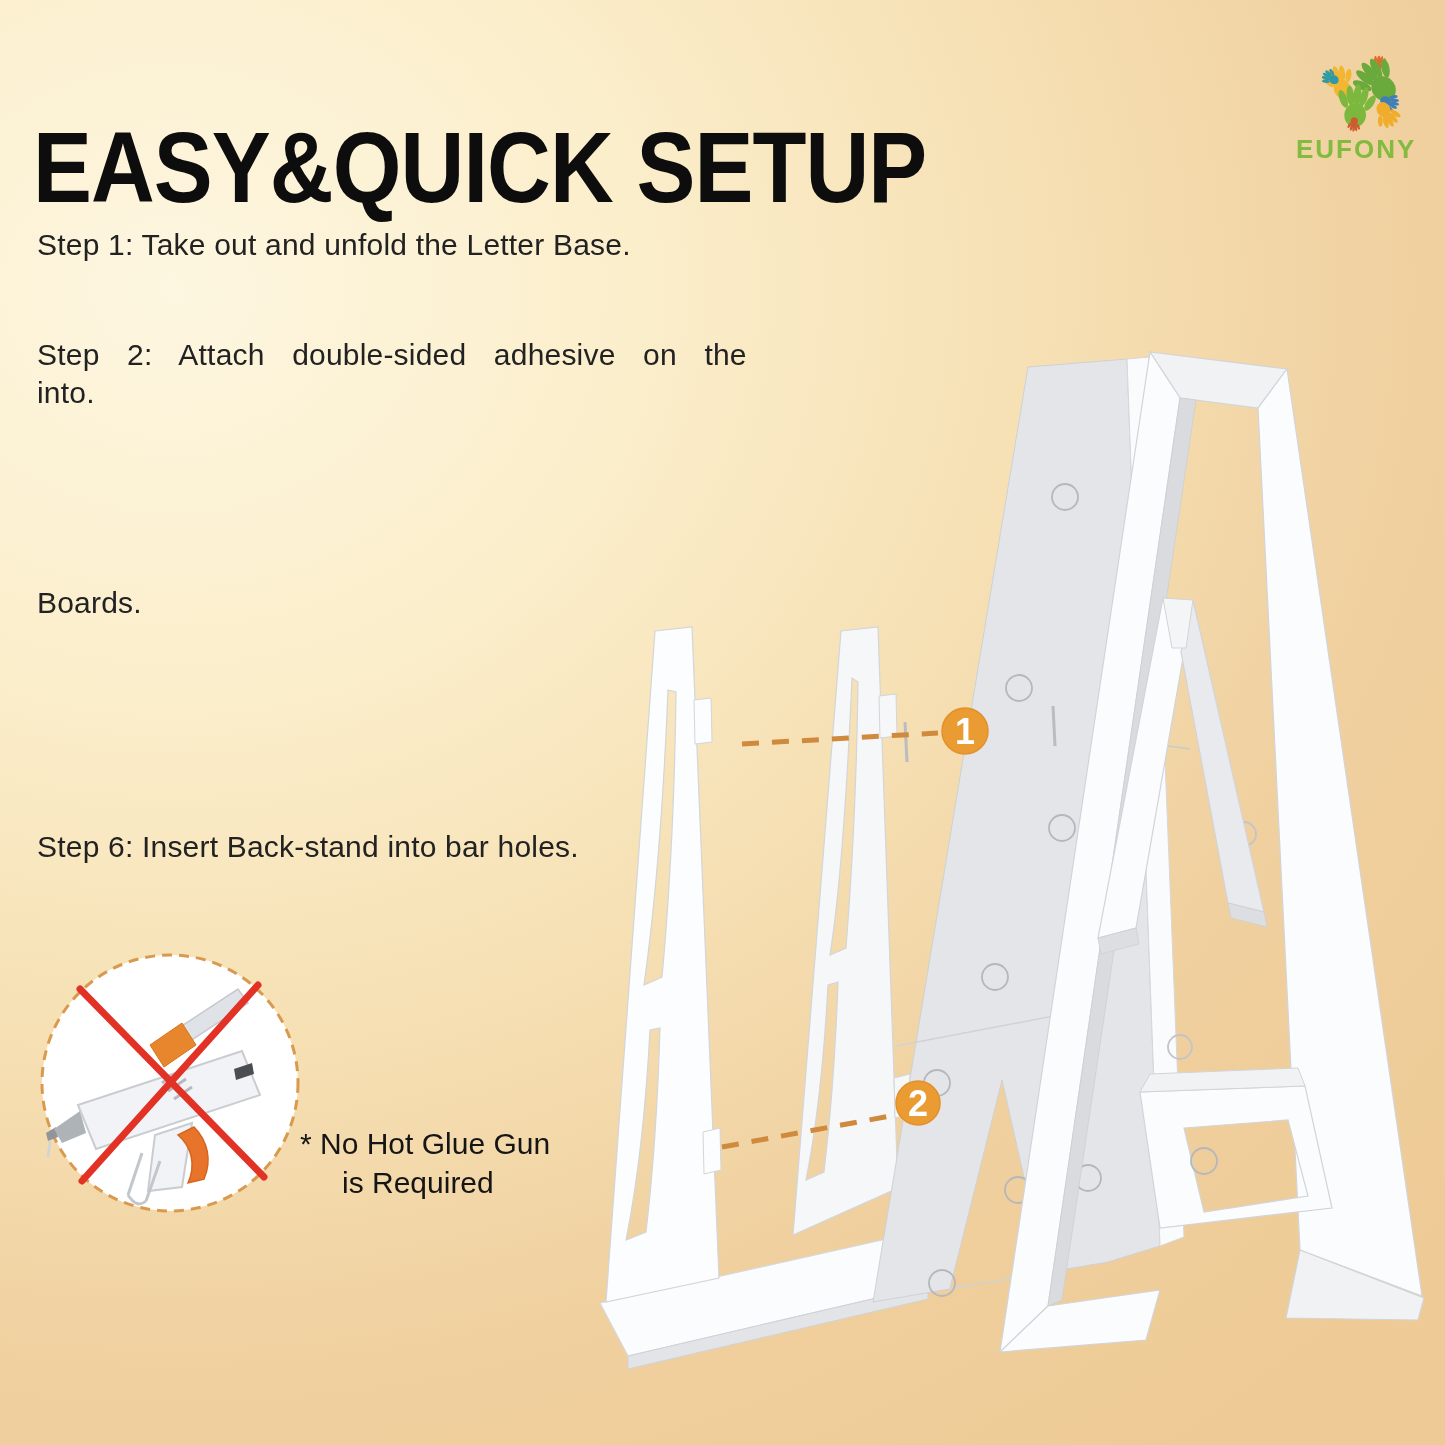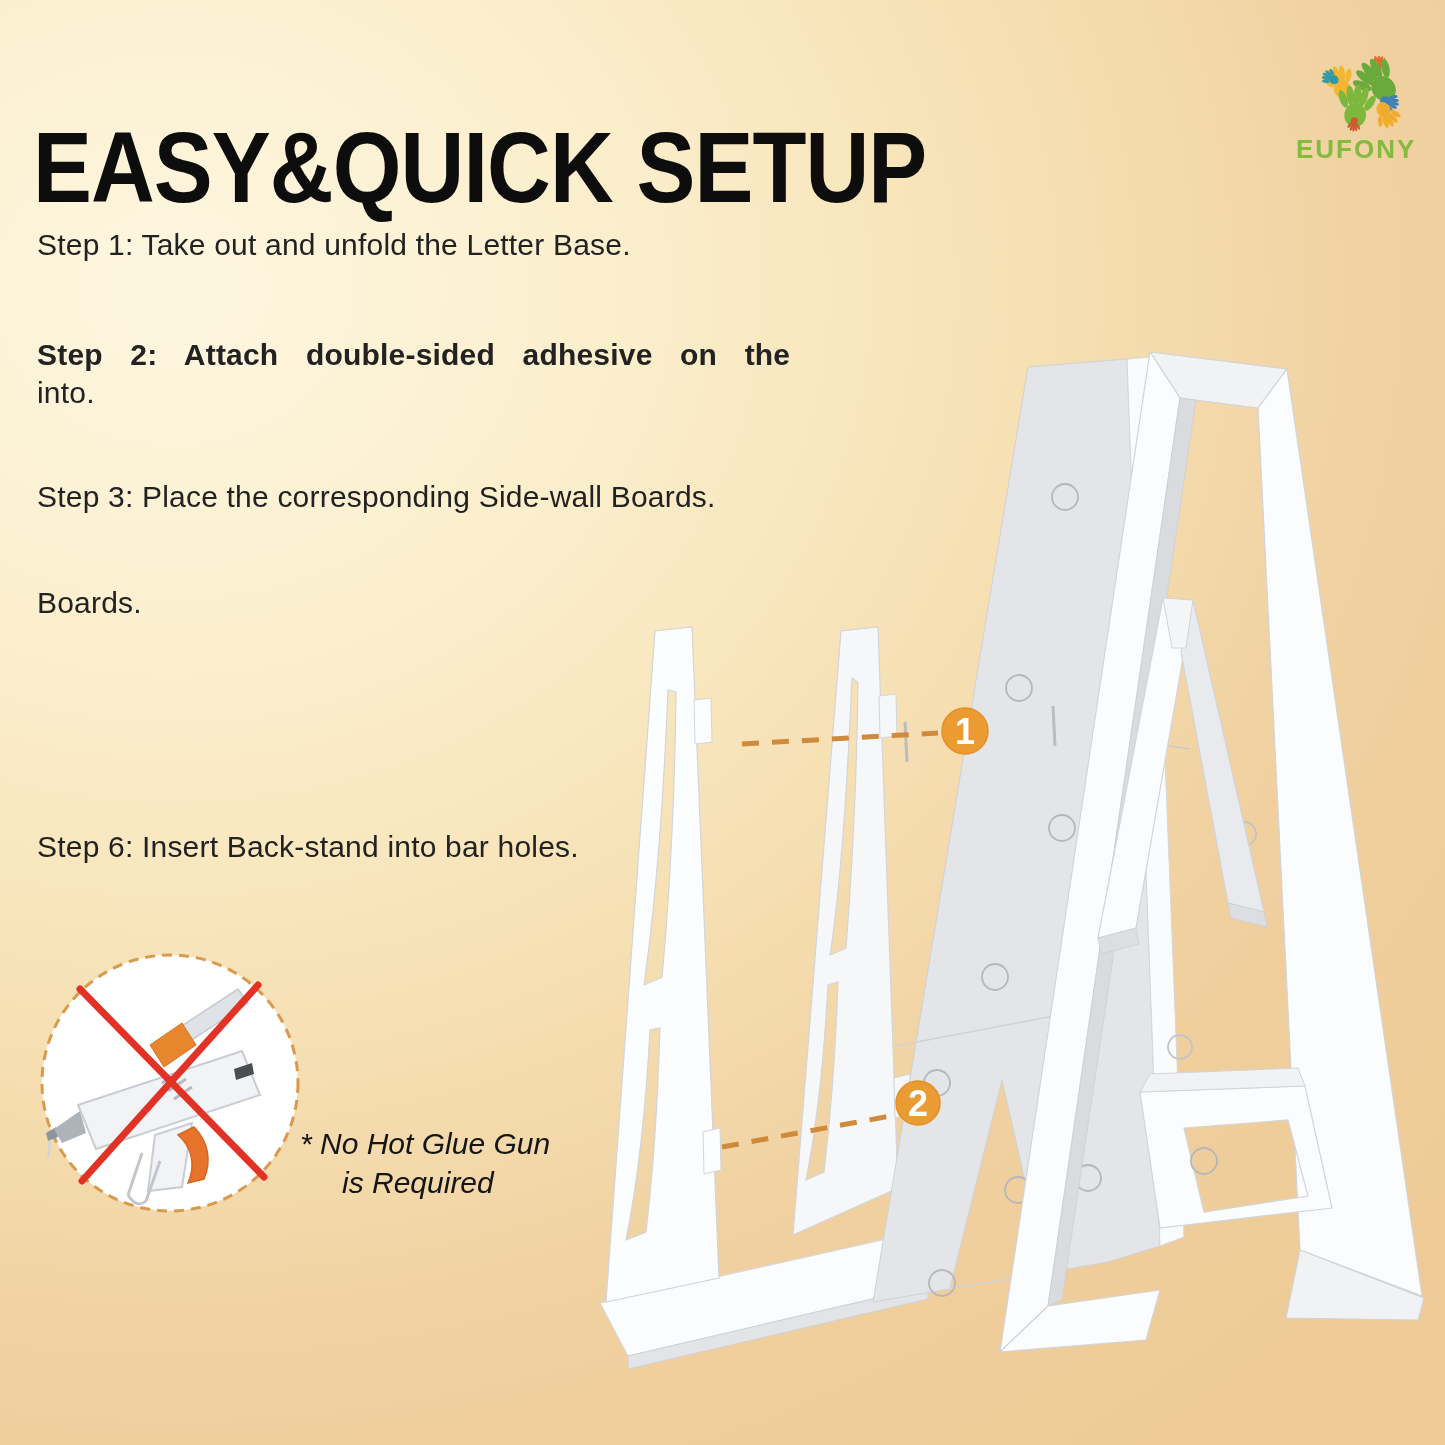--- a/index.html
+++ b/index.html
@@ -15,24 +15,24 @@
     transform:scale(0.93,1.06);transform-origin:left top;white-space:nowrap;
   }
   .logo{position:absolute;left:1296px;top:50px;width:140px;}
   .logo-text{margin-top:-4px;font-size:26px;font-weight:bold;color:#82bb3f;letter-spacing:2px;}
   .steps{position:absolute;left:0;top:0;width:100%;height:100%;padding-left:13px;}
   .step{
     position:absolute;left:37px;width:790px;margin:0;
     font-size:30px;line-height:38px;color:#222;letter-spacing:.2px;
   }
   .line{display:block;}
-  .wide{word-spacing:19px;font-weight:bold;}
+  .wide{word-spacing:19px;}
   .note{
     position:absolute;left:300px;top:1124px;
-    font-size:30px;line-height:39px;color:#151515;font-style:italic;
+    font-size:30px;line-height:39px;color:#151515;
   }
   .note .indent{margin-left:42px;}
   .art,.nogun{position:absolute;}
   .art{left:0;top:0;}
   .nogun{left:20px;top:933px;}
 </style>
 </head>
 <body>
 
 <h1 class="title">EASY&amp;QUICK SETUP</h1>
@@ -61,23 +61,20 @@
   <div class="logo-text">EUFONY</div>
 </div>
 
 <div class="steps">
   <p class="step" style="top:226px">
     <span class="line">Step 1: Take out and unfold the Letter Base.</span>
   </p>
   <p class="step" style="top:336px">
     <span class="line wide">Step 2: Attach double-sided adhesive on the</span>
     <span class="line">into.</span>
-  </p>
-  <p class="step" style="top:478px">
-    <span class="line">Step 3: Place the corresponding Side-wall Boards.</span>
   </p>
   <p class="step" style="top:584px">
     <span class="line">Boards.</span>
   </p>
   <p class="step" style="top:828px">
     <span class="line">Step 6: Insert Back-stand into bar holes.</span>
   </p>
 </div>
 
 <svg class="art" width="1445" height="1445" viewBox="0 0 1445 1445">

